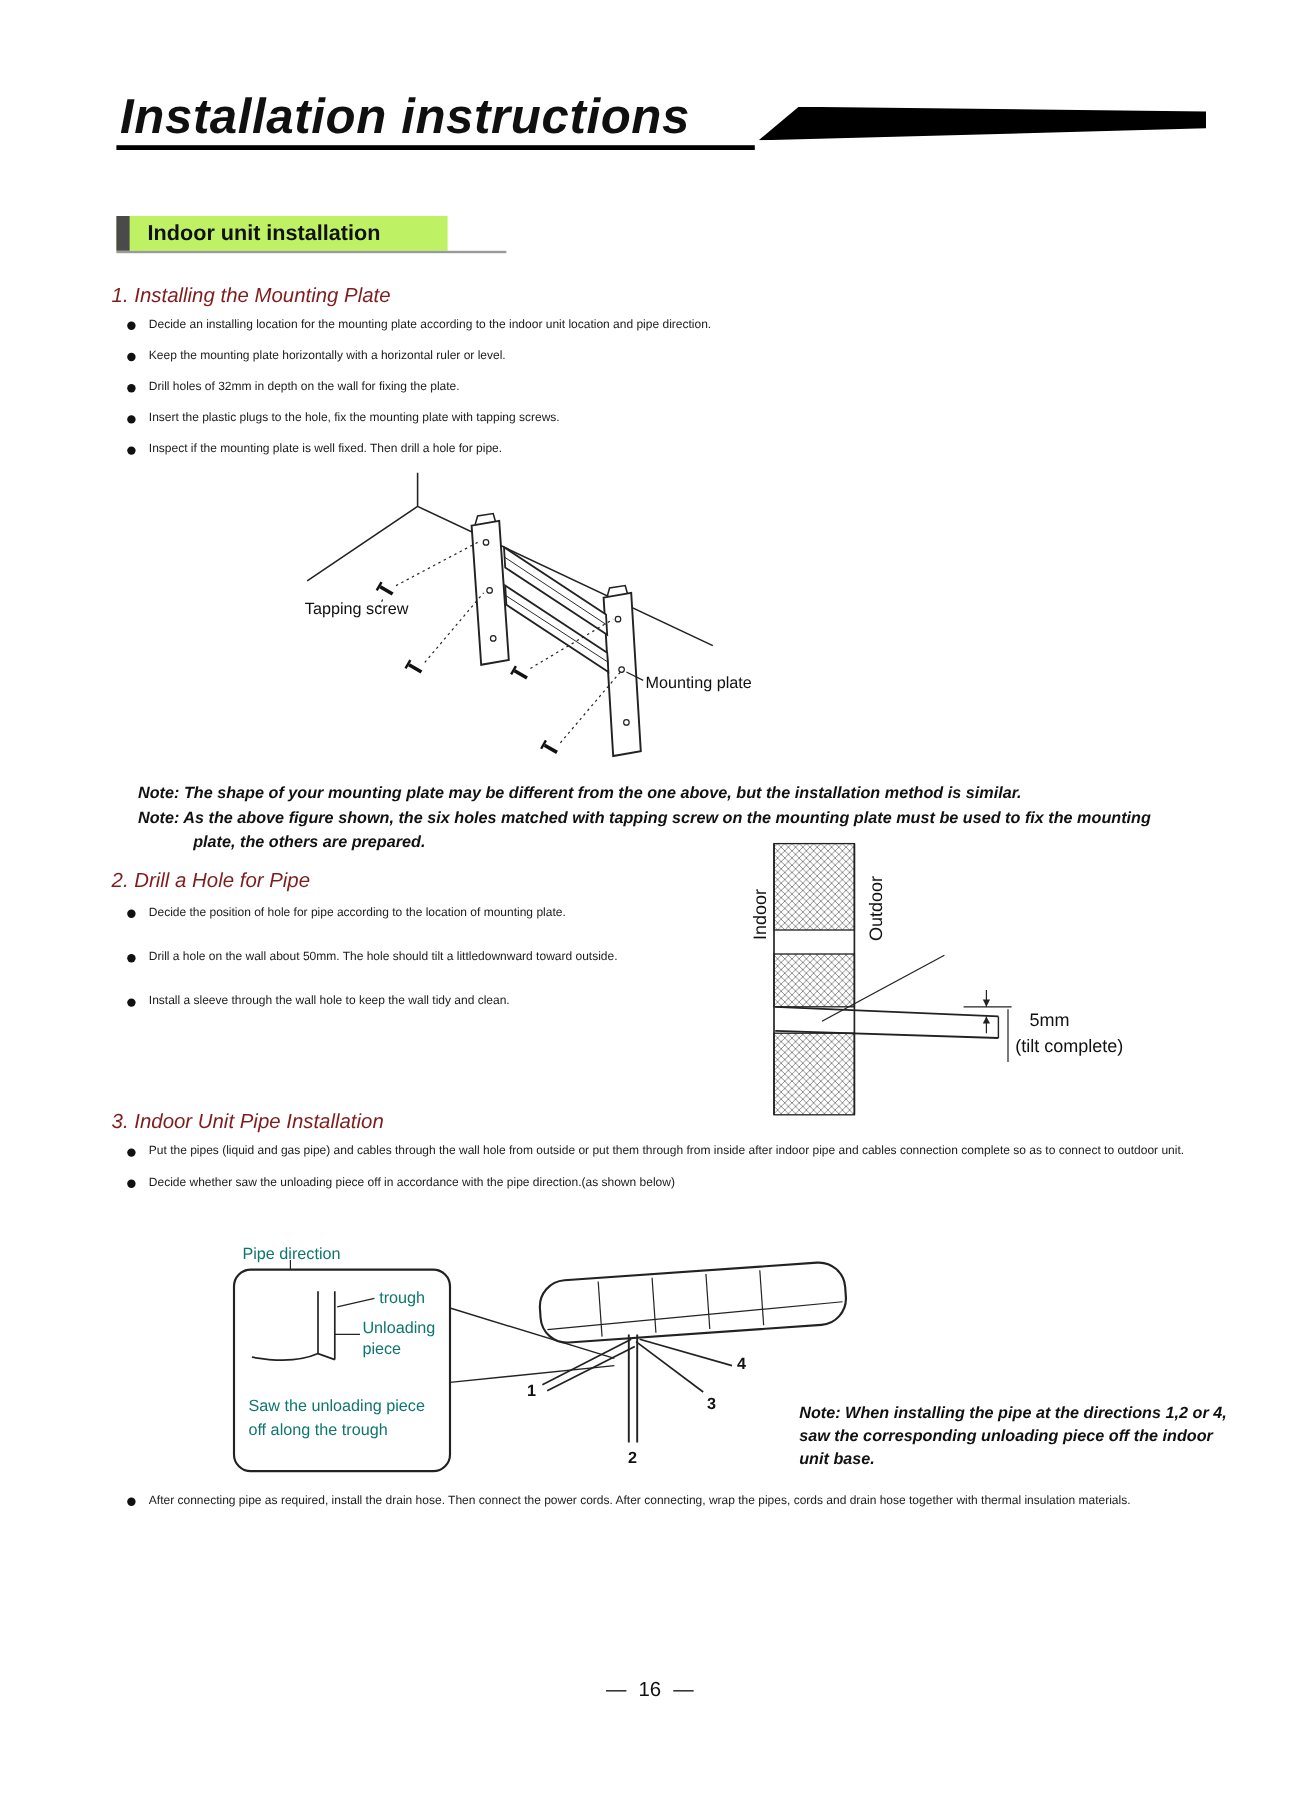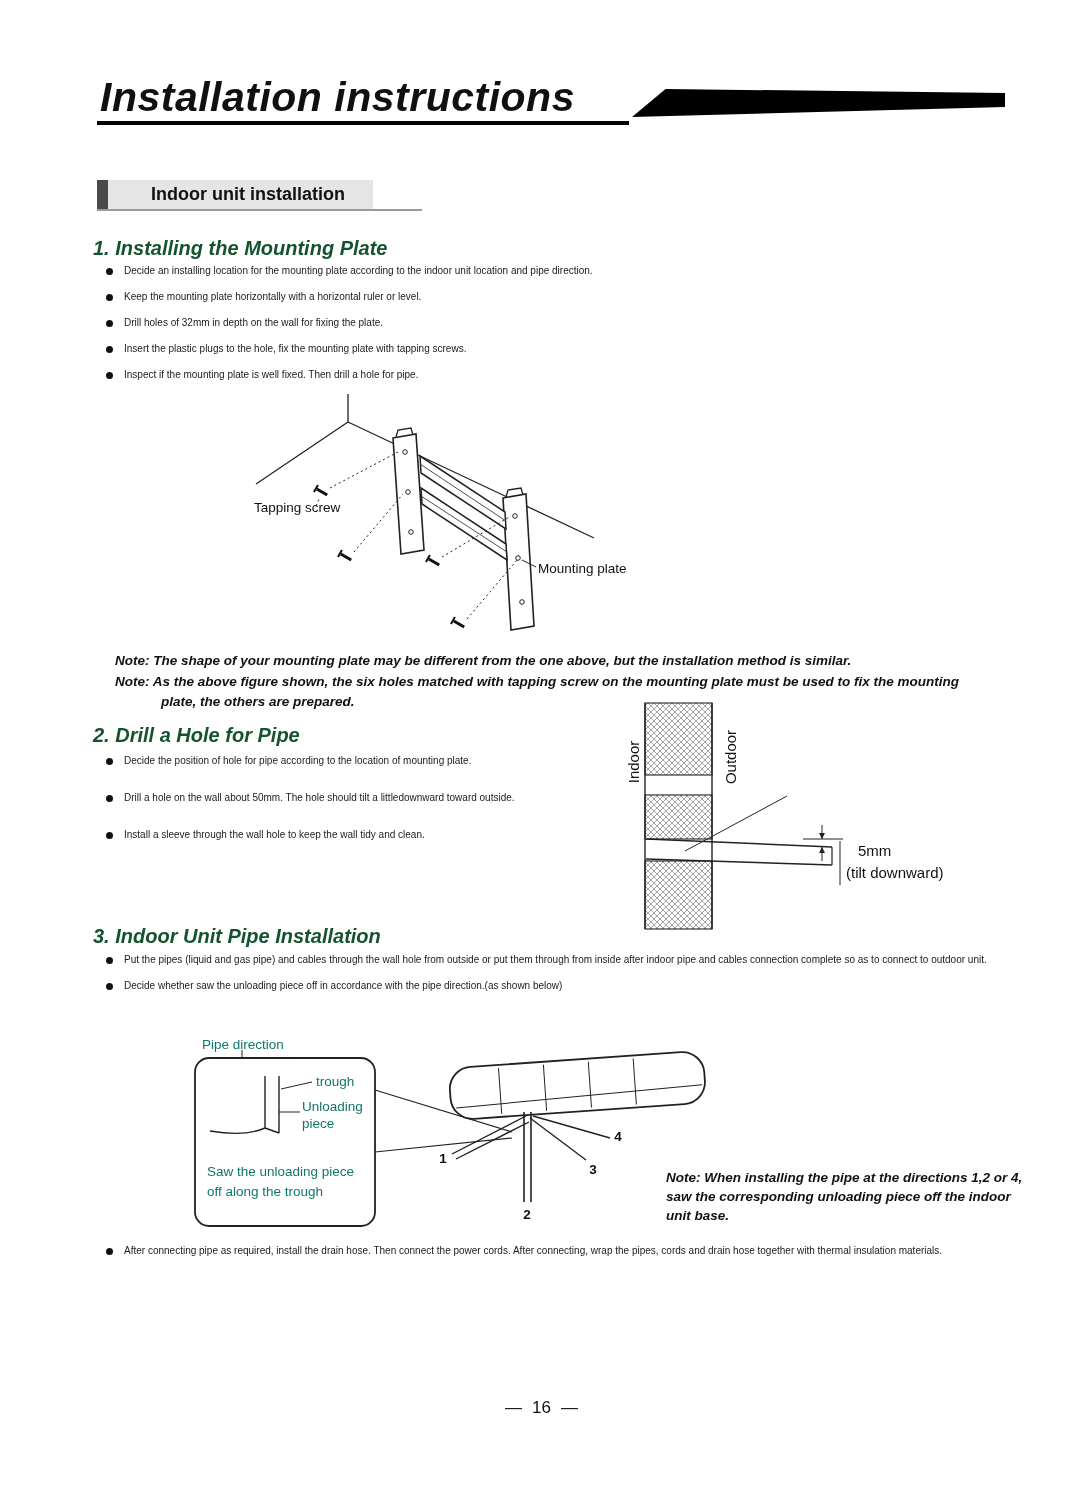--- a/index.html
+++ b/index.html
@@ -10,26 +10,26 @@
     overflow:hidden; margin:0 auto;
   }
   .abs { position:absolute; }
 
   
   .title { font-size:41px; font-weight:bold; font-style:italic; letter-spacing:.5px; color:#101010; }
   .title-underline { background:#000; height:4px; }
   .swoosh { background:#000; clip-path:polygon(9% 0, 100% 14%, 100% 64%, 0 100%); }
 
   
-  .banner { background:#e5e5e5; height:29px;text-align:center; }
+  .banner { background:#bef264; height:29px; }
   .banner-accent { position:absolute; left:0; top:0; width:11px; height:29px; background:#4a4a4a; }
   .banner-text { margin-left:26px; line-height:29px; font-size:18px; font-weight:bold; color:#111; }
   .banner-underline { background:#9a9a9a; height:2px; }
 
-  .h { font-size:20px; font-weight:bold; font-style:italic; color:#14532d; }
+  .h { font-size:17px; font-weight:normal; font-style:italic; color:#7f1d1d; }
 
   .bullets { list-style:none; }
   .bullets li { position:relative; padding-left:24px; font-size:10px; line-height:26px; color:#1a1a1a; }
   .bullets li::before { content:""; position:absolute; left:6px; top:10px; width:7px; height:7px; border-radius:50%; background:#111; }
   .bullets.spaced li { margin-bottom:11px; }
 
   .note { font-size:13.5px; font-weight:bold; font-style:italic; line-height:20px; color:#111; }
   .hang { padding-left:46px; text-indent:-46px; }
 
   .dlab { font-size:13.5px; color:#0f766e; line-height:17px; }
@@ -160,21 +160,21 @@
       <line class="ln" stroke-width="1" x1="188" y1="139" x2="228" y2="139"></line>
       <line class="ln" stroke-width="1" x1="207" y1="125" x2="207" y2="139"></line>
       <polygon points="207,139 204,133 210,133" fill="#222"></polygon>
       <line class="ln" stroke-width="1" x1="207" y1="161" x2="207" y2="147"></line>
       <polygon points="207,147 204,153 210,153" fill="#222"></polygon>
       <line class="ln" stroke-width="1" x1="225" y1="141" x2="225" y2="185"></line>
     </svg>
     <div class="vlabel" style="left:2px; top:53px;">Indoor</div>
     <div class="vlabel" style="left:99px; top:48px;">Outdoor</div>
     <div class="dlab15 abs" style="left:258px; top:141px;">5mm</div>
-    <div class="dlab15 abs" style="left:246px; top:163px;">(tilt downward)</div>
+    <div class="dlab15 abs" style="left:246px; top:163px;">(tilt complete)</div>
   </div>
 
   <h2 class="h abs" style="left:93px; top:925px;">3. Indoor Unit Pipe Installation</h2>
 
   <ul class="bullets abs" style="left:100px; top:947px; width:920px;">
     <li><span>Put the pipes (liquid and gas pipe) and cables through the wall hole from outside or put them through from inside after indoor pipe and cables connection complete so as to connect to outdoor unit.</span></li>
     <li><span>Decide whether saw the unloading piece off  in accordance with the pipe direction.(as shown below)</span></li>
   </ul>
 
   <div class="abs" style="left:150px; top:1032px; width:910px; height:205px;">

